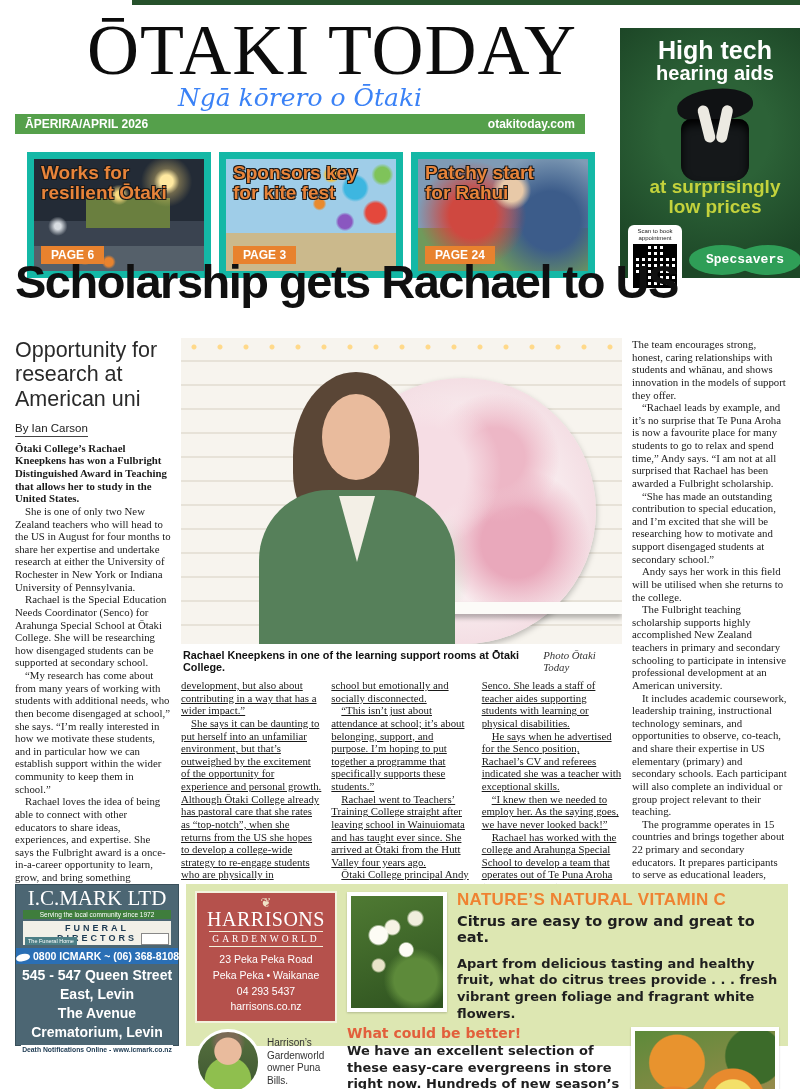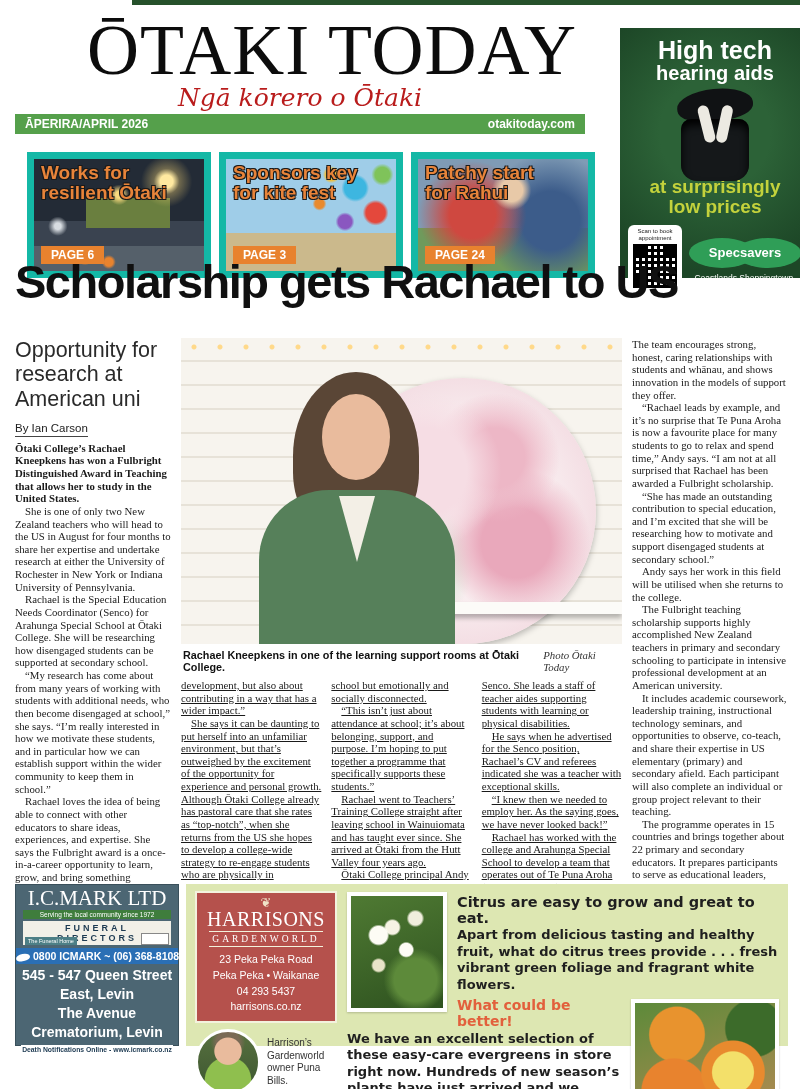--- a/index.html
+++ b/index.html
@@ -5,21 +5,21 @@
   html,body{margin:0;padding:0;background:#888;}
   .page{position:relative;width:800px;height:1089px;background:#fff;overflow:hidden;
         font-family:"Liberation Sans",sans-serif;color:#1a1a1a;}
   .topline{position:absolute;top:0;left:132px;right:0;height:5px;background:#26512b;}
 
   
   .mast{position:absolute;left:15px;top:6px;width:570px;}
   .mast h1{margin:8px;text-align:right;font-family:"Liberation Serif",serif;font-weight:normal;
            font-size:72px;line-height:1.02;letter-spacing:1px;color:#0c0c0c;}
   .tagline{margin-top:-12px;text-align:center;font-family:"DejaVu Serif",serif;font-style:italic;
-           font-size:25px;color:#b91c1c;}
+           font-size:25px;color:#3b82f6;}
   .datebar{margin-top:2px;height:20px;background:#55a04b;display:flex;align-items:center;
            justify-content:space-between;padding:0 10px;color:#fff;font-weight:bold;font-size:12px;}
 
   
   .ss{position:absolute;left:620px;top:28px;width:190px;height:250px;box-sizing:border-box;
       background:radial-gradient(circle at 50% 42%,#2c6237 0 32%,#1d4727 80%);
       color:#fff;text-align:center;padding:10px 8px 6px;}
   .ss-h1{font-size:25px;font-weight:bold;line-height:1;}
   .ss-h2{font-size:20px;font-weight:bold;line-height:1;}
   .case{width:92px;height:92px;margin:6px auto 0;position:relative;}
@@ -34,21 +34,21 @@
   .ss-bottom{display:flex;gap:6px;margin-top:8px;align-items:flex-start;text-align:left;}
   .qrbox{background:#fff;border-radius:6px;width:54px;box-sizing:border-box;padding:3px;color:#222;
          font-size:6px;line-height:1.15;text-align:center;}
   .qr{width:44px;height:44px;margin:2px auto 0;background:
       linear-gradient(#000,#000) 1px 1px/11px 11px no-repeat,
       linear-gradient(#000,#000) 32px 1px/11px 11px no-repeat,
       linear-gradient(#000,#000) 1px 32px/11px 11px no-repeat,
       repeating-linear-gradient(90deg,#000 0 3px,transparent 3px 6px),
       repeating-linear-gradient(0deg,#000 0 3px,#fff 3px 6px);}
   .ss-right{flex:1;text-align:center;}
-  .ss-logo{position:relative;width:112px;height:30px;margin:13px auto 0;}
+  .ss-logo{position:relative;width:112px;height:30px;margin:20px auto 0;font-family:Liberation Mono, monospace;}
   .ss-logo i{position:absolute;top:0;width:66px;height:30px;background:#2f9e57;border-radius:50%;}
   .ss-logo i.e1{left:0;} .ss-logo i.e2{right:0;}
   .ss-logo b{position:relative;z-index:1;font-size:13px;line-height:30px;}
   .ss-addr{font-size:8.5px;line-height:1.35;margin-top:5px;}
 
   
   .teasers{position:absolute;left:27px;top:152px;width:568px;display:flex;gap:8px;}
   .teaser{flex:1;height:112px;border:7px solid #14b8a6;position:relative;overflow:hidden;}
   .t-art{position:absolute;inset:0;}
   .t1 .t-art{background:
@@ -171,21 +171,21 @@
       radial-gradient(circle at 70% 75%,#5d8a3a 0 20%,transparent 30%),
       linear-gradient(160deg,#4f7a33,#2e521f);}
   .oranges{float:right;width:140px;height:126px;border:4px solid #fff;margin:2px 0 2px 9px;
       box-shadow:0 1px 2px rgba(0,0,0,.2);background:
       radial-gradient(circle at 70% 55%,#f3e06a 0 17%,#e88a2e 18% 26%,transparent 27%),
       radial-gradient(circle at 28% 70%,#e8832e 0 24%,transparent 25%),
       radial-gradient(circle at 30% 25%,#e8932e 0 20%,transparent 21%),
       radial-gradient(circle at 85% 20%,#3c6b2a 0 18%,transparent 19%),
       linear-gradient(160deg,#5d8a3a,#b98a54);}
   .ctitle{color:#ef8231;font-weight:bold;font-size:17px;letter-spacing:.3px;line-height:1.1;}
-  .chead{font-weight:bold;font-size:14.5px;color:#1f1f1f;margin:3px 0 1px;font-family:"DejaVu Sans",sans-serif;}
+  .chead{font-weight:bold;font-size:14.5px;color:#1f1f1f;margin:3px 0 11px;font-family:"DejaVu Sans",sans-serif;}
   .citrus p{font-weight:bold;font-size:13px;line-height:1.28;color:#1f1f1f;margin:0 0 3px;
             font-family:"DejaVu Sans",sans-serif;}
   .chl{color:#e2603c;font-weight:bold;font-size:14px;margin:1px 0 2px;font-family:"DejaVu Sans",sans-serif;}
 </style>
 </head>
 <body>
 
 <div class="page">
   <div class="topline"></div>
 
@@ -296,21 +296,21 @@
         </div>
       </div>
     </div>
 
     <div class="colD bcol">
       <p>The team encourages strong, honest, caring relationships with students and whānau, and shows innovation in the models of support they offer.</p>
       <p class="ind">“Rachael leads by example, and it’s no surprise that Te Puna Aroha is now a favourite place for many students to go to relax and spend time,” Andy says. “I am not at all surprised that Rachael has been awarded a Fulbright scholarship.</p>
       <p class="ind">“She has made an outstanding contribution to special education, and I’m excited that she will be researching how to motivate and support disengaged students at secondary school.”</p>
       <p class="ind">Andy says her work in this field will be utilised when she returns to the college.</p>
       <p class="ind">The Fulbright teaching scholarship supports highly accomplished New Zealand teachers in primary and secondary schooling to participate in intensive professional development at an American university.</p>
-      <p class="ind">It includes academic coursework, leadership training, instructional technology seminars, and opportunities to observe, co-teach, and share their expertise in US elementary (primary) and secondary afield. Each participant will also complete an individual or group project relevant to their teaching.</p>
+      <p class="ind">It includes academic coursework, leadership training, instructional technology seminars, and opportunities to observe, co-teach, and share their expertise in US elementary (primary) and secondary schools. Each participant will also complete an individual or group project relevant to their teaching.</p>
       <p class="ind">The programme operates in 15 countries and brings together about 22 primary and secondary educators. It prepares participants to serve as educational leaders, equipping them to apply and share their learning with colleagues and students in their home communities.</p>
     </div>
   </main>
 
   <footer class="ads">
     <div class="icm">
       <div class="icm-title">I.C.MARK LTD</div>
       <div class="icm-serving">Serving the local community since 1972</div>
       <div class="icm-fd">FUNERAL DIRECTORS</div>
       <div class="icm-photo">
@@ -346,20 +346,21 @@
           </div>
         </div>
         <div class="owner">
           <div class="avatar"></div>
           <div class="owner-cap">Harrison’s Gardenworld owner Puna Bills.</div>
         </div>
       </div>
 
       <div class="citrus">
         <div class="blossom"></div>
+        <div class="ctitle">NATURE’S NATURAL VITAMIN C</div>
         <div class="chead">Citrus are easy to grow and great to eat.</div>
         <p>Apart from delicious tasting and healthy fruit, what do citrus trees provide . . .  fresh vibrant green foliage and fragrant white flowers.</p>
         <div class="oranges"></div>
         <div class="chl">What could be better!</div>
         <p>We have an excellent selection of these easy-care evergreens in store right now. Hundreds of new season’s plants have just arrived and we don’t expect them to hang around for long.</p>
 
       </div>
     </div>
   </footer>
 </div>

